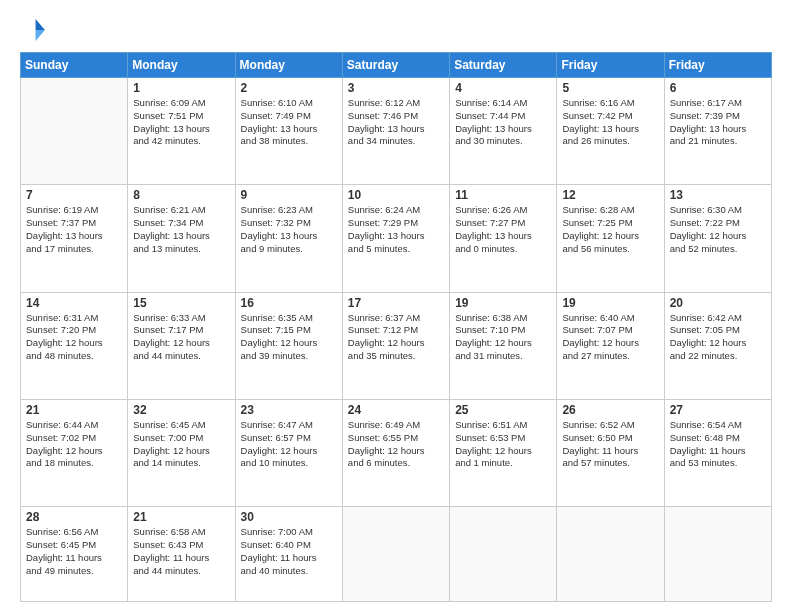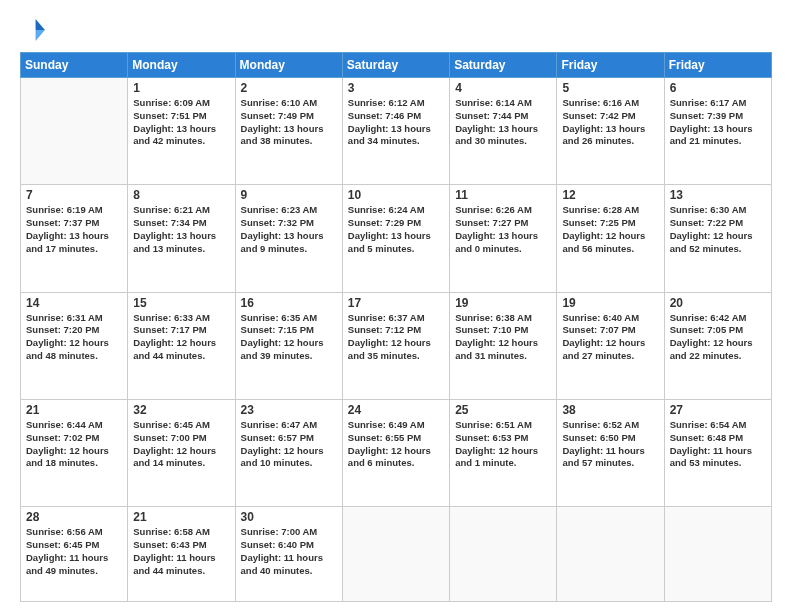--- a/index.html
+++ b/index.html
@@ -78,21 +78,20 @@
     .day-num {
       font-size: 12px;
       font-weight: bold;
       display: block;
       margin-bottom: 2px;
     }
     .cell-text {
       font-size: 9.5px;
       line-height: 1.35;
       color: #333;
-      font-weight: bold;
     }
     .empty-cell {
       background: #f9f9f9;
     }
     tr:last-child td {
       height: 75px;
       margin-left: 20px;
     }
   </style>
 </head>
@@ -231,21 +230,21 @@
           </td>
           <td>
             <span class="day-num">24</span>
             <div class="cell-text">Sunrise: 6:49 AM<br>Sunset: 6:55 PM<br>Daylight: 12 hours<br>and 6 minutes.</div>
           </td>
           <td>
             <span class="day-num">25</span>
             <div class="cell-text">Sunrise: 6:51 AM<br>Sunset: 6:53 PM<br>Daylight: 12 hours<br>and 1 minute.</div>
           </td>
           <td>
-            <span class="day-num">38</span>
+            <span class="day-num">26</span>
             <div class="cell-text">Sunrise: 6:52 AM<br>Sunset: 6:50 PM<br>Daylight: 11 hours<br>and 57 minutes.</div>
           </td>
           <td>
             <span class="day-num">27</span>
             <div class="cell-text">Sunrise: 6:54 AM<br>Sunset: 6:48 PM<br>Daylight: 11 hours<br>and 53 minutes.</div>
           </td>
         </tr>
         <tr>
           <td>
             <span class="day-num">28</span>

